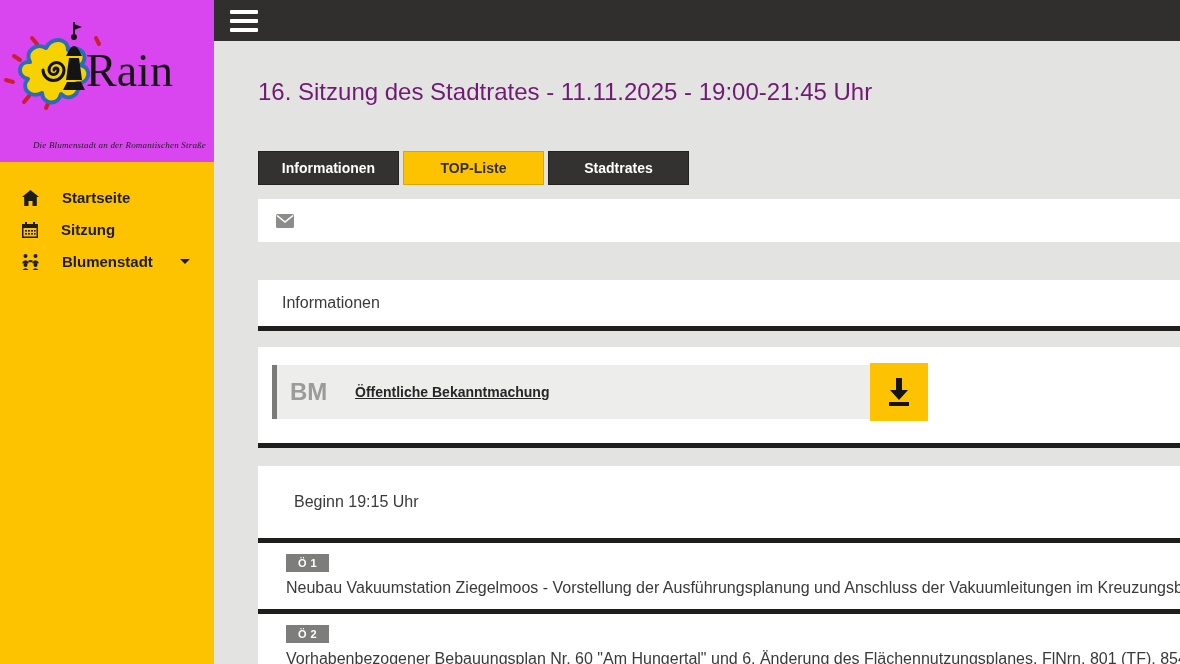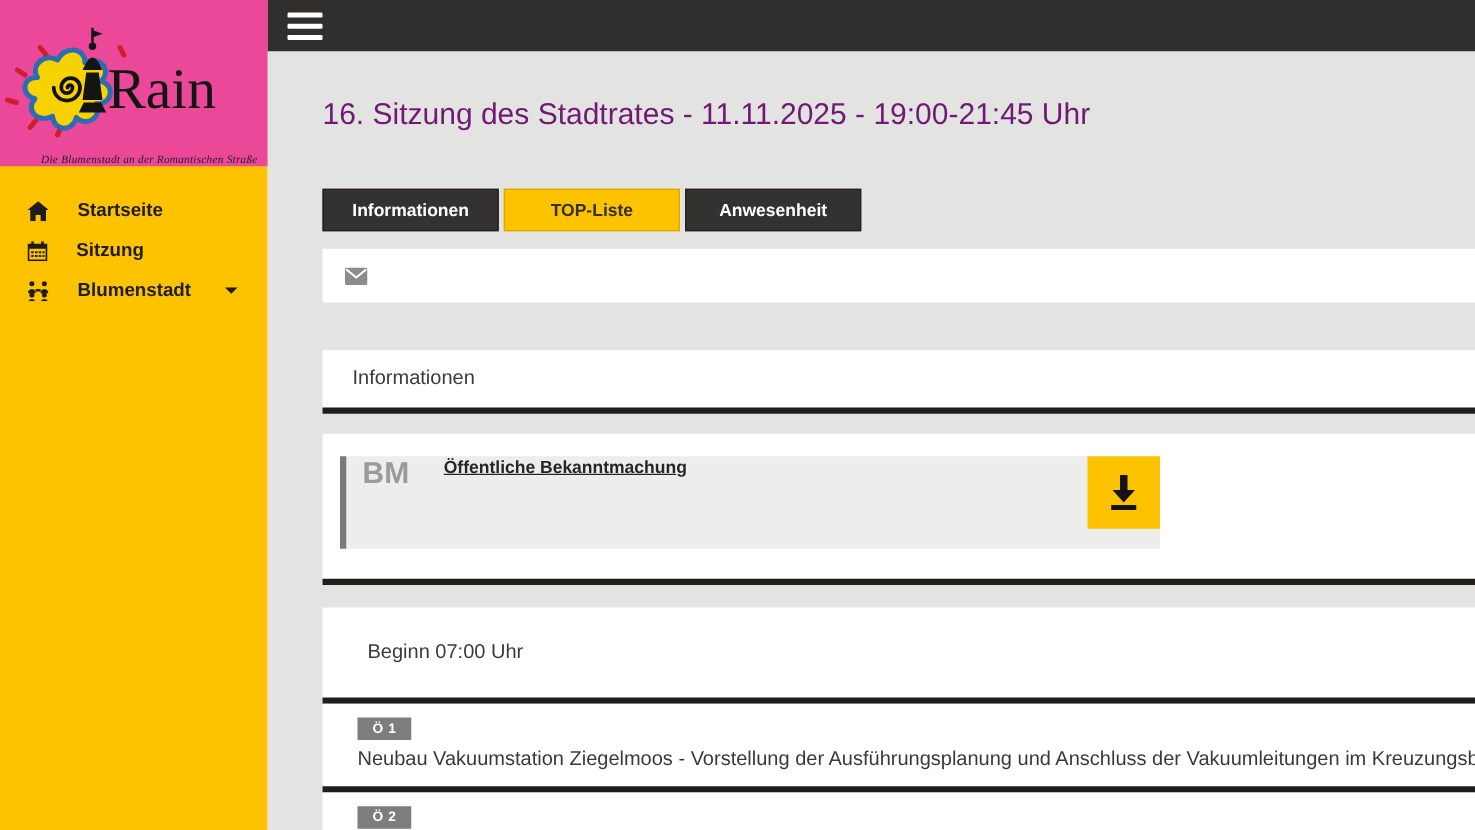--- a/index.html
+++ b/index.html
@@ -2,24 +2,24 @@
 <html><head>
 <meta charset="utf-8">
 <style>
   * { box-sizing: border-box; margin: 0; padding: 0; }
   html, body { width: 1180px; height: 664px; overflow: hidden; }
   body { font-family: "Liberation Sans", sans-serif; background: #e3e3e1; }
   .app { display: flex; width: 1180px; height: 664px; }
 
   
   .sidebar { width: 214px; flex: none; background: #fdc300; display: flex; flex-direction: column; }
-  .logo-block { background: #ec4899; height: 133px; position: relative; cursor: pointer; }
+  .logo-block { background: #d946ef; height: 162px; position: relative; cursor: pointer; }
   .logo-svg { position: absolute; left: 2px; top: 22px; }
   .logo-wordmark { font-family: "Liberation Serif", serif; }
-  .logo-tagline { position: absolute; left: 0; right: 8px; bottom: 1px; text-align: right;
+  .logo-tagline { position: absolute; left: 0; right: 8px; bottom: 12px; text-align: right;
     font-family: "Liberation Serif", serif; font-style: italic; font-size: 9px; color: #1d1d1d; letter-spacing: .2px; }
   .nav { padding: 27px 10px 0 22px; }
   .nav-item { display: flex; align-items: center; gap: 23px; margin-bottom: 15px;
     font-size: 15px; font-weight: 700; color: #1e1d1b; cursor: pointer; }
   .nav-item svg { flex: none; }
   .caret { width: 0; height: 0; border-left: 5px solid transparent; border-right: 5px solid transparent;
     border-top: 5px solid #1e1d1b; margin-left: 4px; }
 
   
   .main { flex: 1; min-width: 0; background: #e3e3e1; }
@@ -36,21 +36,21 @@
     border: 1px solid #232221; }
   .tab.active { background: #fdc300; color: #33302a; border-color: #d8a700; }
 
   .mailbar { margin-top: 14px; height: 43px; background: #ffffff; display: flex; align-items: center; padding-left: 18px; }
   .mail-icon { cursor: pointer; display: flex; }
 
   .panel { background: #ffffff; border-bottom: 5px solid #1f1e1d; }
   .panel-info { margin-top: 38px; padding: 14px 24px; font-size: 16px; color: #3a3a3a; }
 
   .panel-attach { margin-top: 16px; padding: 18px 24px 24px 14px; }
-  .attach-row { display: flex; width: 656px; height: 74px;
+  .attach-row { display: flex; align-items: center; width: 656px; height: 54px;
     background: #ededec; border-left: 5px solid #7a7a78; }
   .attach-code { font-size: 24px; font-weight: 700; color: #9b9b99; margin-left: 13px; min-width: 42px; }
   .attach-link { font-size: 14px; font-weight: 700; color: #262626; text-decoration: underline;
     margin-left: 23px; flex: 1; cursor: pointer; }
   .attach-download { width: 58px; height: 58px; flex: none; background: #fdc300;
     display: flex; align-items: center; justify-content: center; cursor: pointer; }
 
   .panel-beginn { margin-top: 18px; padding: 27px 24px 27px 36px; font-size: 16px; color: #3a3a3a; }
 
   .panel-top-item { padding: 10px 0 12px 28px; }
@@ -143,21 +143,21 @@
       </div>
     </div>
 
     <div class="content">
 
       <h1 class="page-title">16. Sitzung des Stadtrates - 11.11.2025 - 19:00-21:45 Uhr</h1>
 
       <div class="tabs">
         <div class="tab">Informationen</div>
         <div class="tab active">TOP-Liste</div>
-        <div class="tab">Anwesenheit</div>
+        <div class="tab">Stadtrates</div>
       </div>
 
       <div class="mailbar">
         <span class="mail-icon">
           <svg width="18" height="14" viewBox="0 0 18 14">
             <rect x="0" y="0" width="18" height="14" rx="1.5" fill="#8c8c8a"></rect>
             <path d="M1 1.5 L9 8 L17 1.5" fill="none" stroke="#ffffff" stroke-width="1.6"></path>
           </svg>
         </span>
       </div>
@@ -173,21 +173,21 @@
           <span class="attach-download">
             <svg width="26" height="28" viewBox="0 0 26 28">
               <path d="M10 0 h6 v12 h6 l-9 10 -9 -10 h6 Z" fill="#141414"></path>
               <rect x="3" y="24" width="20" height="4" fill="#141414"></rect>
             </svg>
           </span>
         </div>
       </section>
 
       <section class="panel panel-beginn">
-        <span>Beginn 07:00 Uhr</span>
+        <span>Beginn 19:15 Uhr</span>
       </section>
 
       <section class="panel panel-top-item">
         <span class="top-badge">Ö 1</span>
         <div class="top-text">Neubau Vakuumstation Ziegelmoos - Vorstellung der Ausführungsplanung und Anschluss der Vakuumleitungen im Kreuzungsbereich</div>
       </section>
 
       <section class="panel panel-top-item">
         <span class="top-badge">Ö 2</span>
         <div class="top-text">Vorhabenbezogener Bebauungsplan Nr. 60 "Am Hungertal" und 6. Änderung des Flächennutzungsplanes, FlNrn. 801 (TF), 854, 878/2 (TF)</div>

